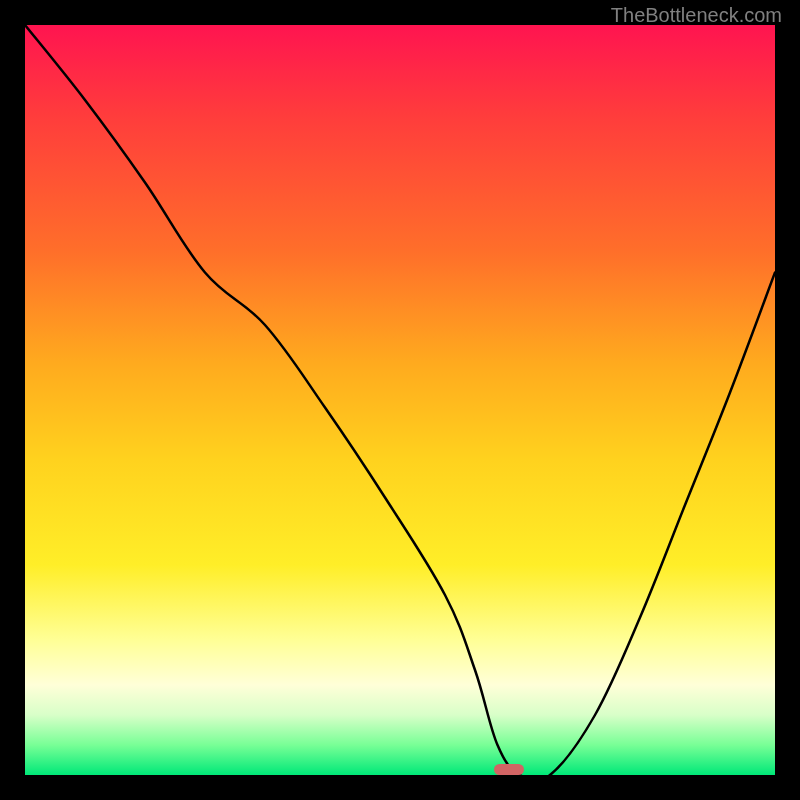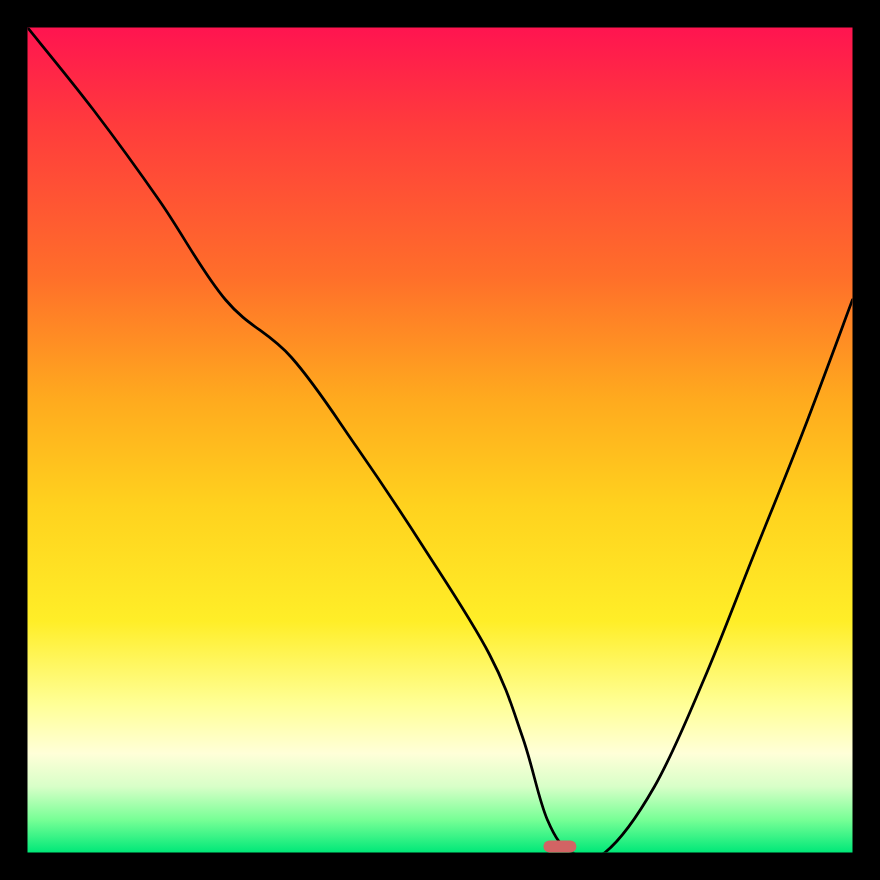--- a/index.html
+++ b/index.html
@@ -65,13 +65,14 @@
 
 <div class="chart-container">
   <div class="plot-area"></div>
 
   <svg class="curve-svg" viewBox="0 0 750 750" preserveAspectRatio="none">
     <path id="curvePath" d="M 0 0 C 10.799999999999999 13.5, 38.400000000000006 46.650000000000006, 60 75 C 81.6 103.35, 98.4 126.45000000000002, 120 157.5 C 141.6 188.54999999999998, 158.4 221.84999999999994, 180 247.49999999999994 C 201.6 273.1499999999999, 218.4 275.7, 240 300 C 261.6 324.3, 278.4 351.45, 300 382.5 C 321.6 413.55, 338.4 438.75, 360 472.5 C 381.6 506.25, 403.80000000000007 538.95, 420.00000000000006 570 C 436.20000000000005 601.05, 440.55 618, 450 645 C 459.45 672, 464.4 701.1, 472.5 720 C 480.6 738.9, 485.55 744.6, 495 750 C 504.45 755.4, 511.5 760.8, 525 750 C 538.5 739.2, 553.8 718.35, 570 690 C 586.2 661.65, 598.8 630.3, 615 592.5 C 631.2 554.7, 643.8 520.5, 660 480 C 676.2 439.5, 688.8 409.35, 705 367.5 C 721.2 325.65, 741.9 269.09999999999997, 750 247.49999999999994" stroke="#000" stroke-width="2.5" fill="none" stroke-linecap="round" stroke-linejoin="round"></path>
   </svg>
 
   <div id="marker" class="marker" style="left: 493.75px; top: 763.75px; width: 30px; height: 11.25px; background: rgb(210, 100, 100);"></div>
 
+  <div class="watermark">TheBottleneck.com</div>
 </div>
 
 </body></html>

